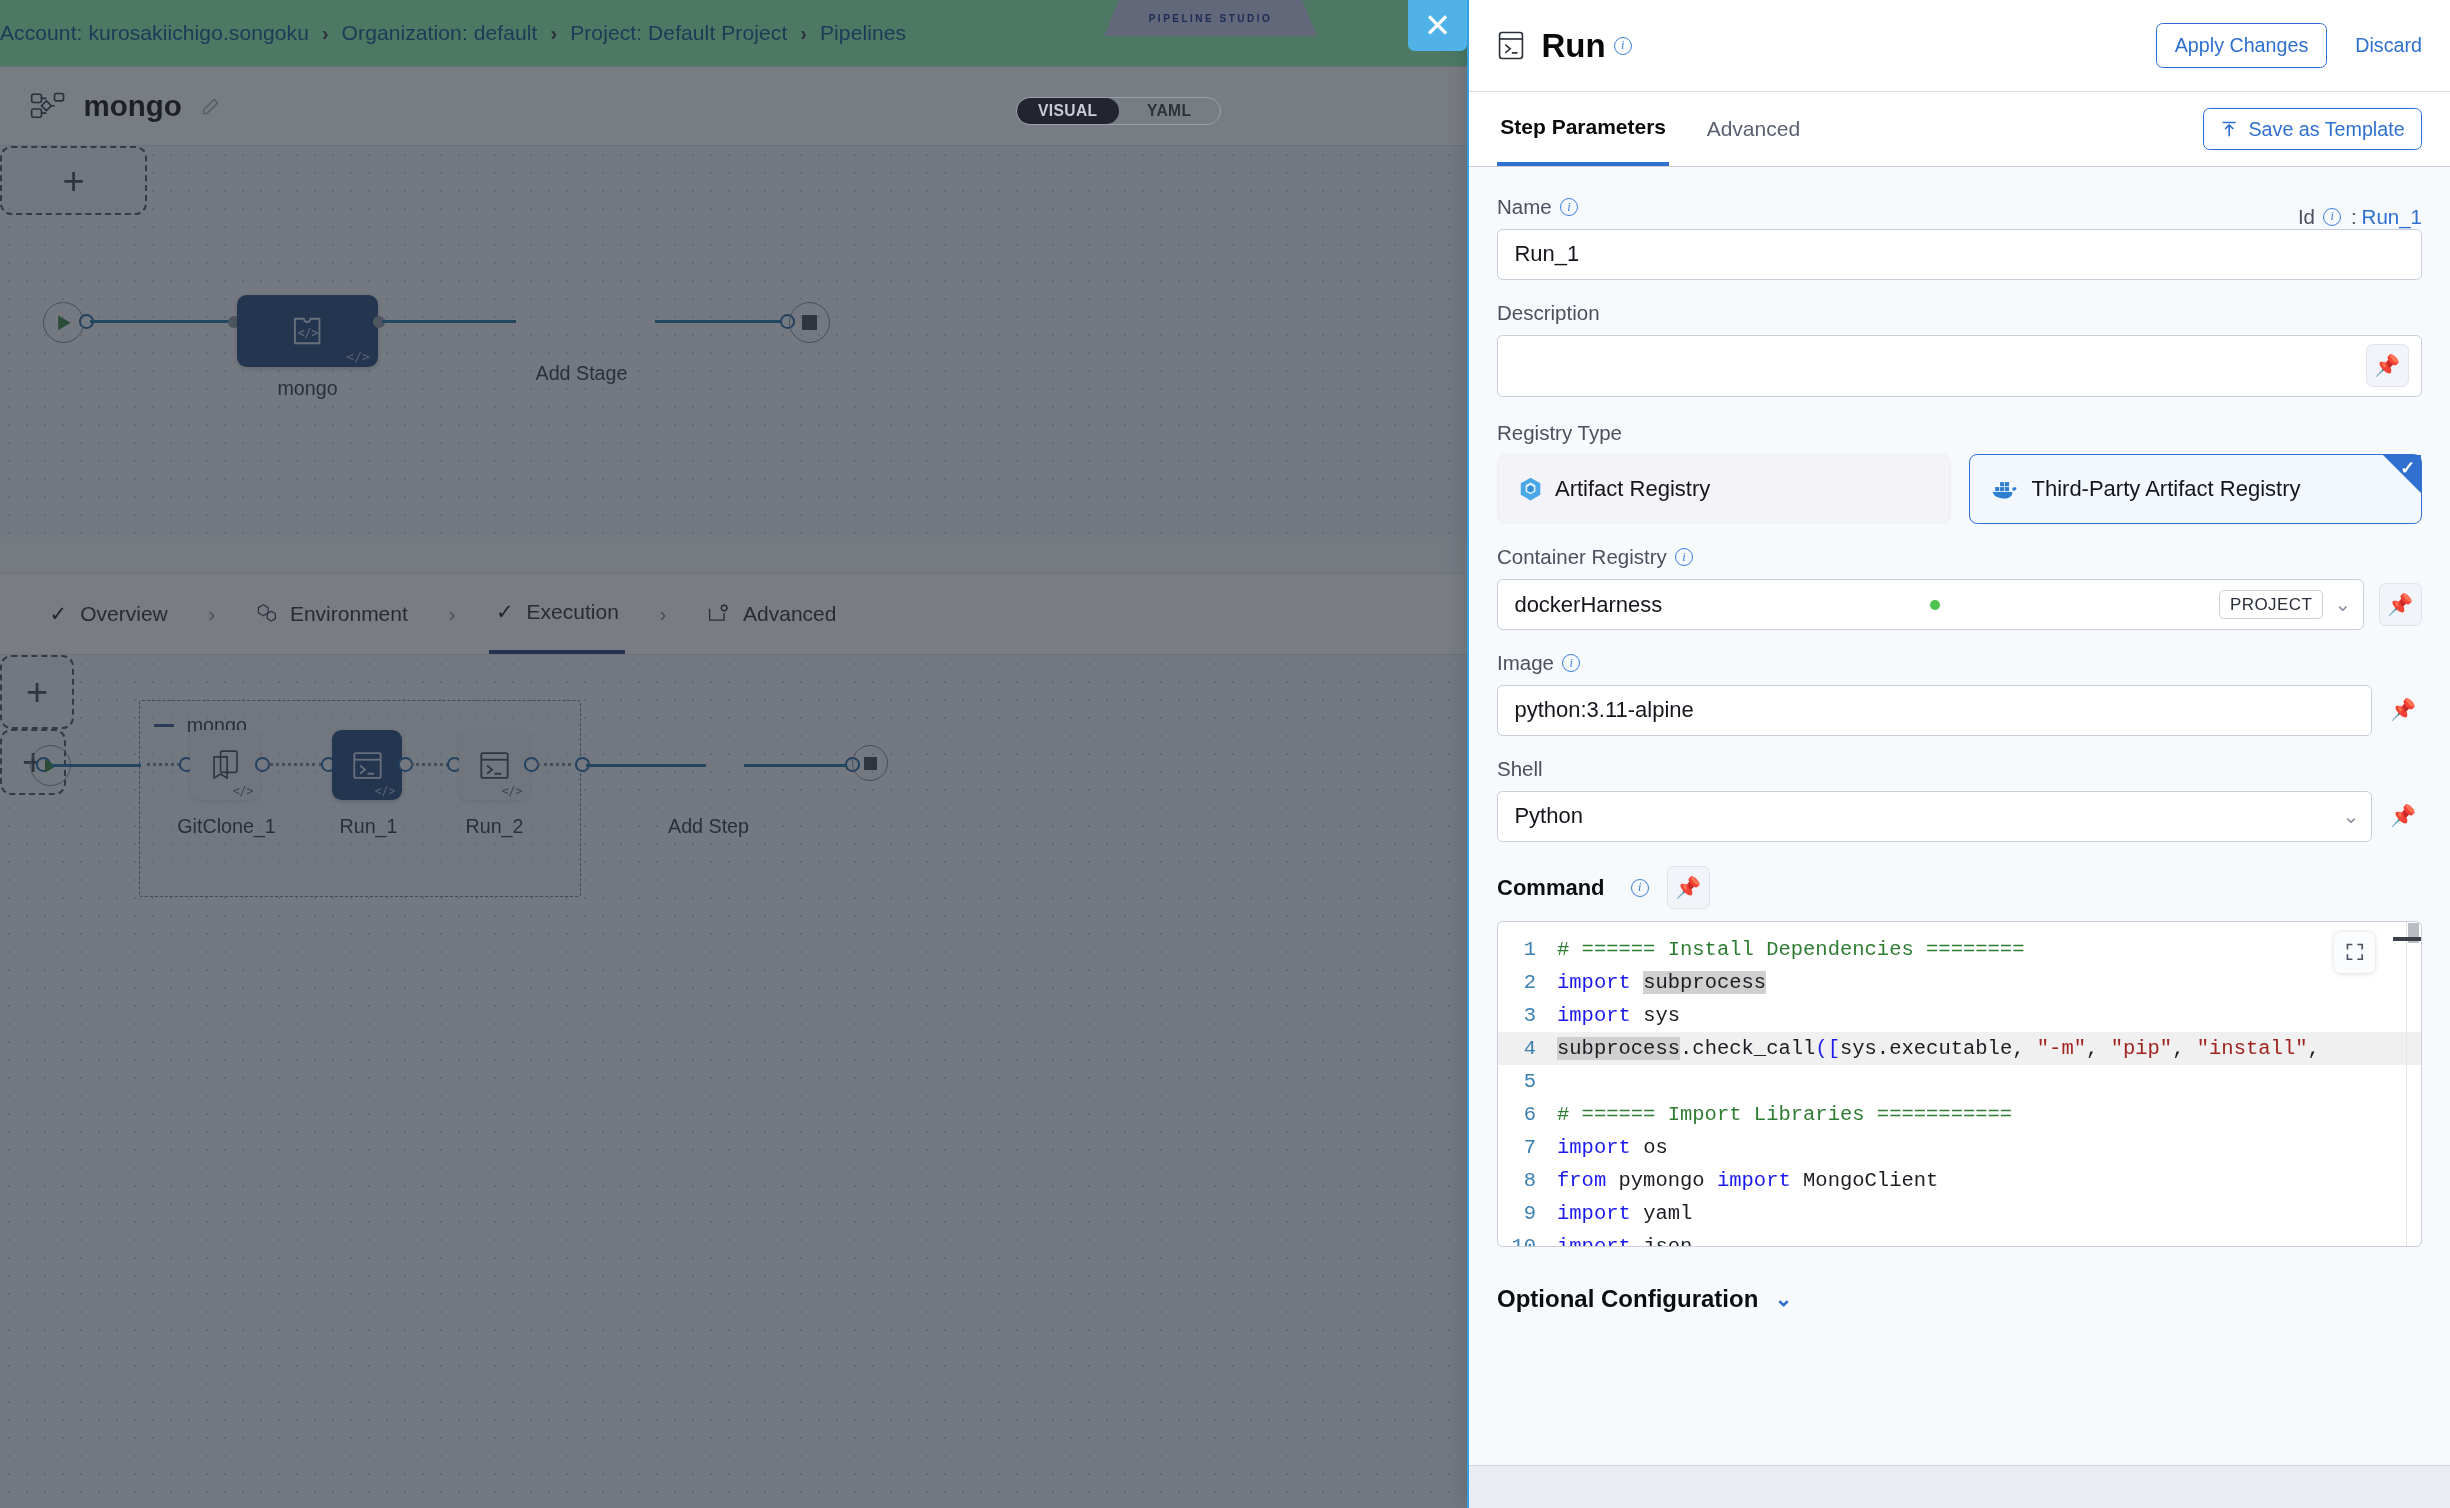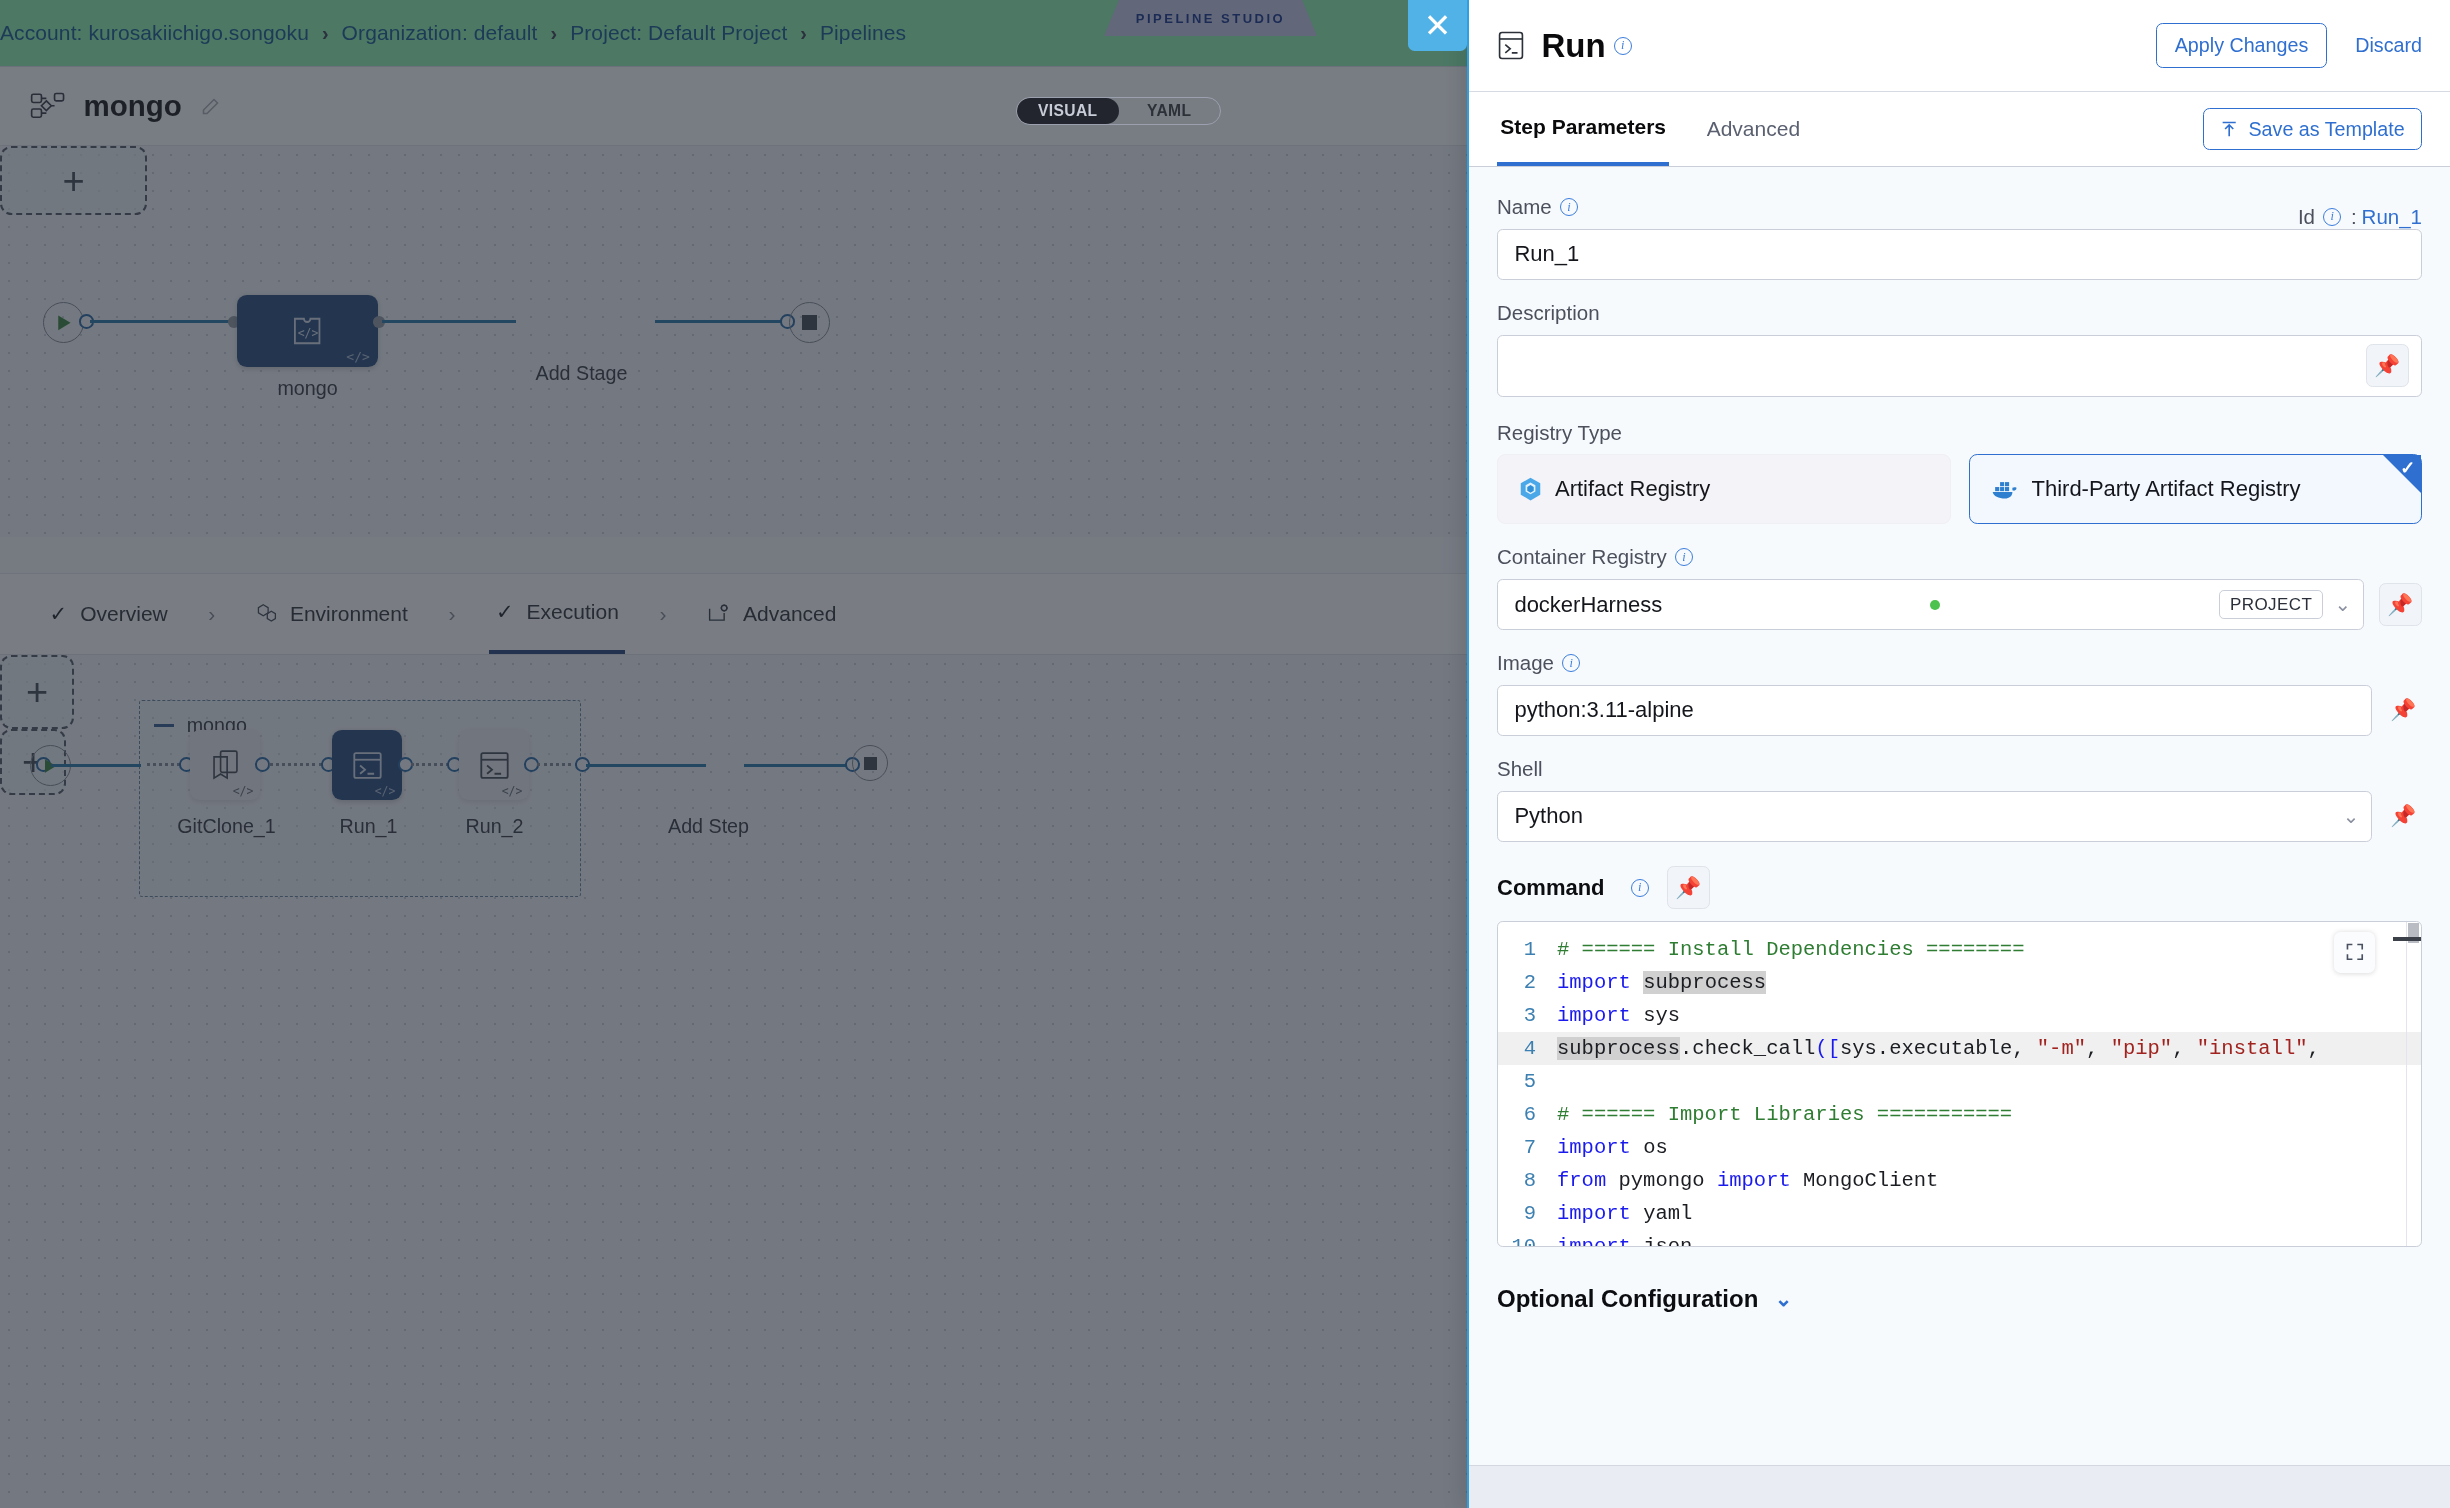--- a/index.html
+++ b/index.html
@@ -33,21 +33,21 @@
   }
   .crumb { color: #0b4f8a; font-size: 21px; letter-spacing: 0.1px; white-space: nowrap; }
   .crumb.sep { color: #334; font-size: 19.7px; margin: 0 13px; font-weight: 600; }
 
   
   .studio-tag {
     position: absolute; left: 1104px; top: 0px;
     width: 213px; height: 36px;
     background: #62687a;
     color: #1c2b55;
-    font-size: 13px; font-weight: 700; letter-spacing: 2.5px;
+    font-size: 10px; font-weight: 700; letter-spacing: 2.5px;
     display: flex; align-items: center; justify-content: center;
     clip-path: polygon(7% 0, 93% 0, 100% 100%, 0% 100%);
     z-index: 60;
   }
   .close-btn {
     position: absolute; left: 1408px; top: 0; width: 59px; height: 51px;
     background: #51b2e8; color: #fff;
     display: flex; align-items: center; justify-content: center;
     font-size: 33px; font-weight: 400; line-height: 1;
     border-bottom-left-radius: 6.6px; border-bottom-right-radius: 6.6px;

